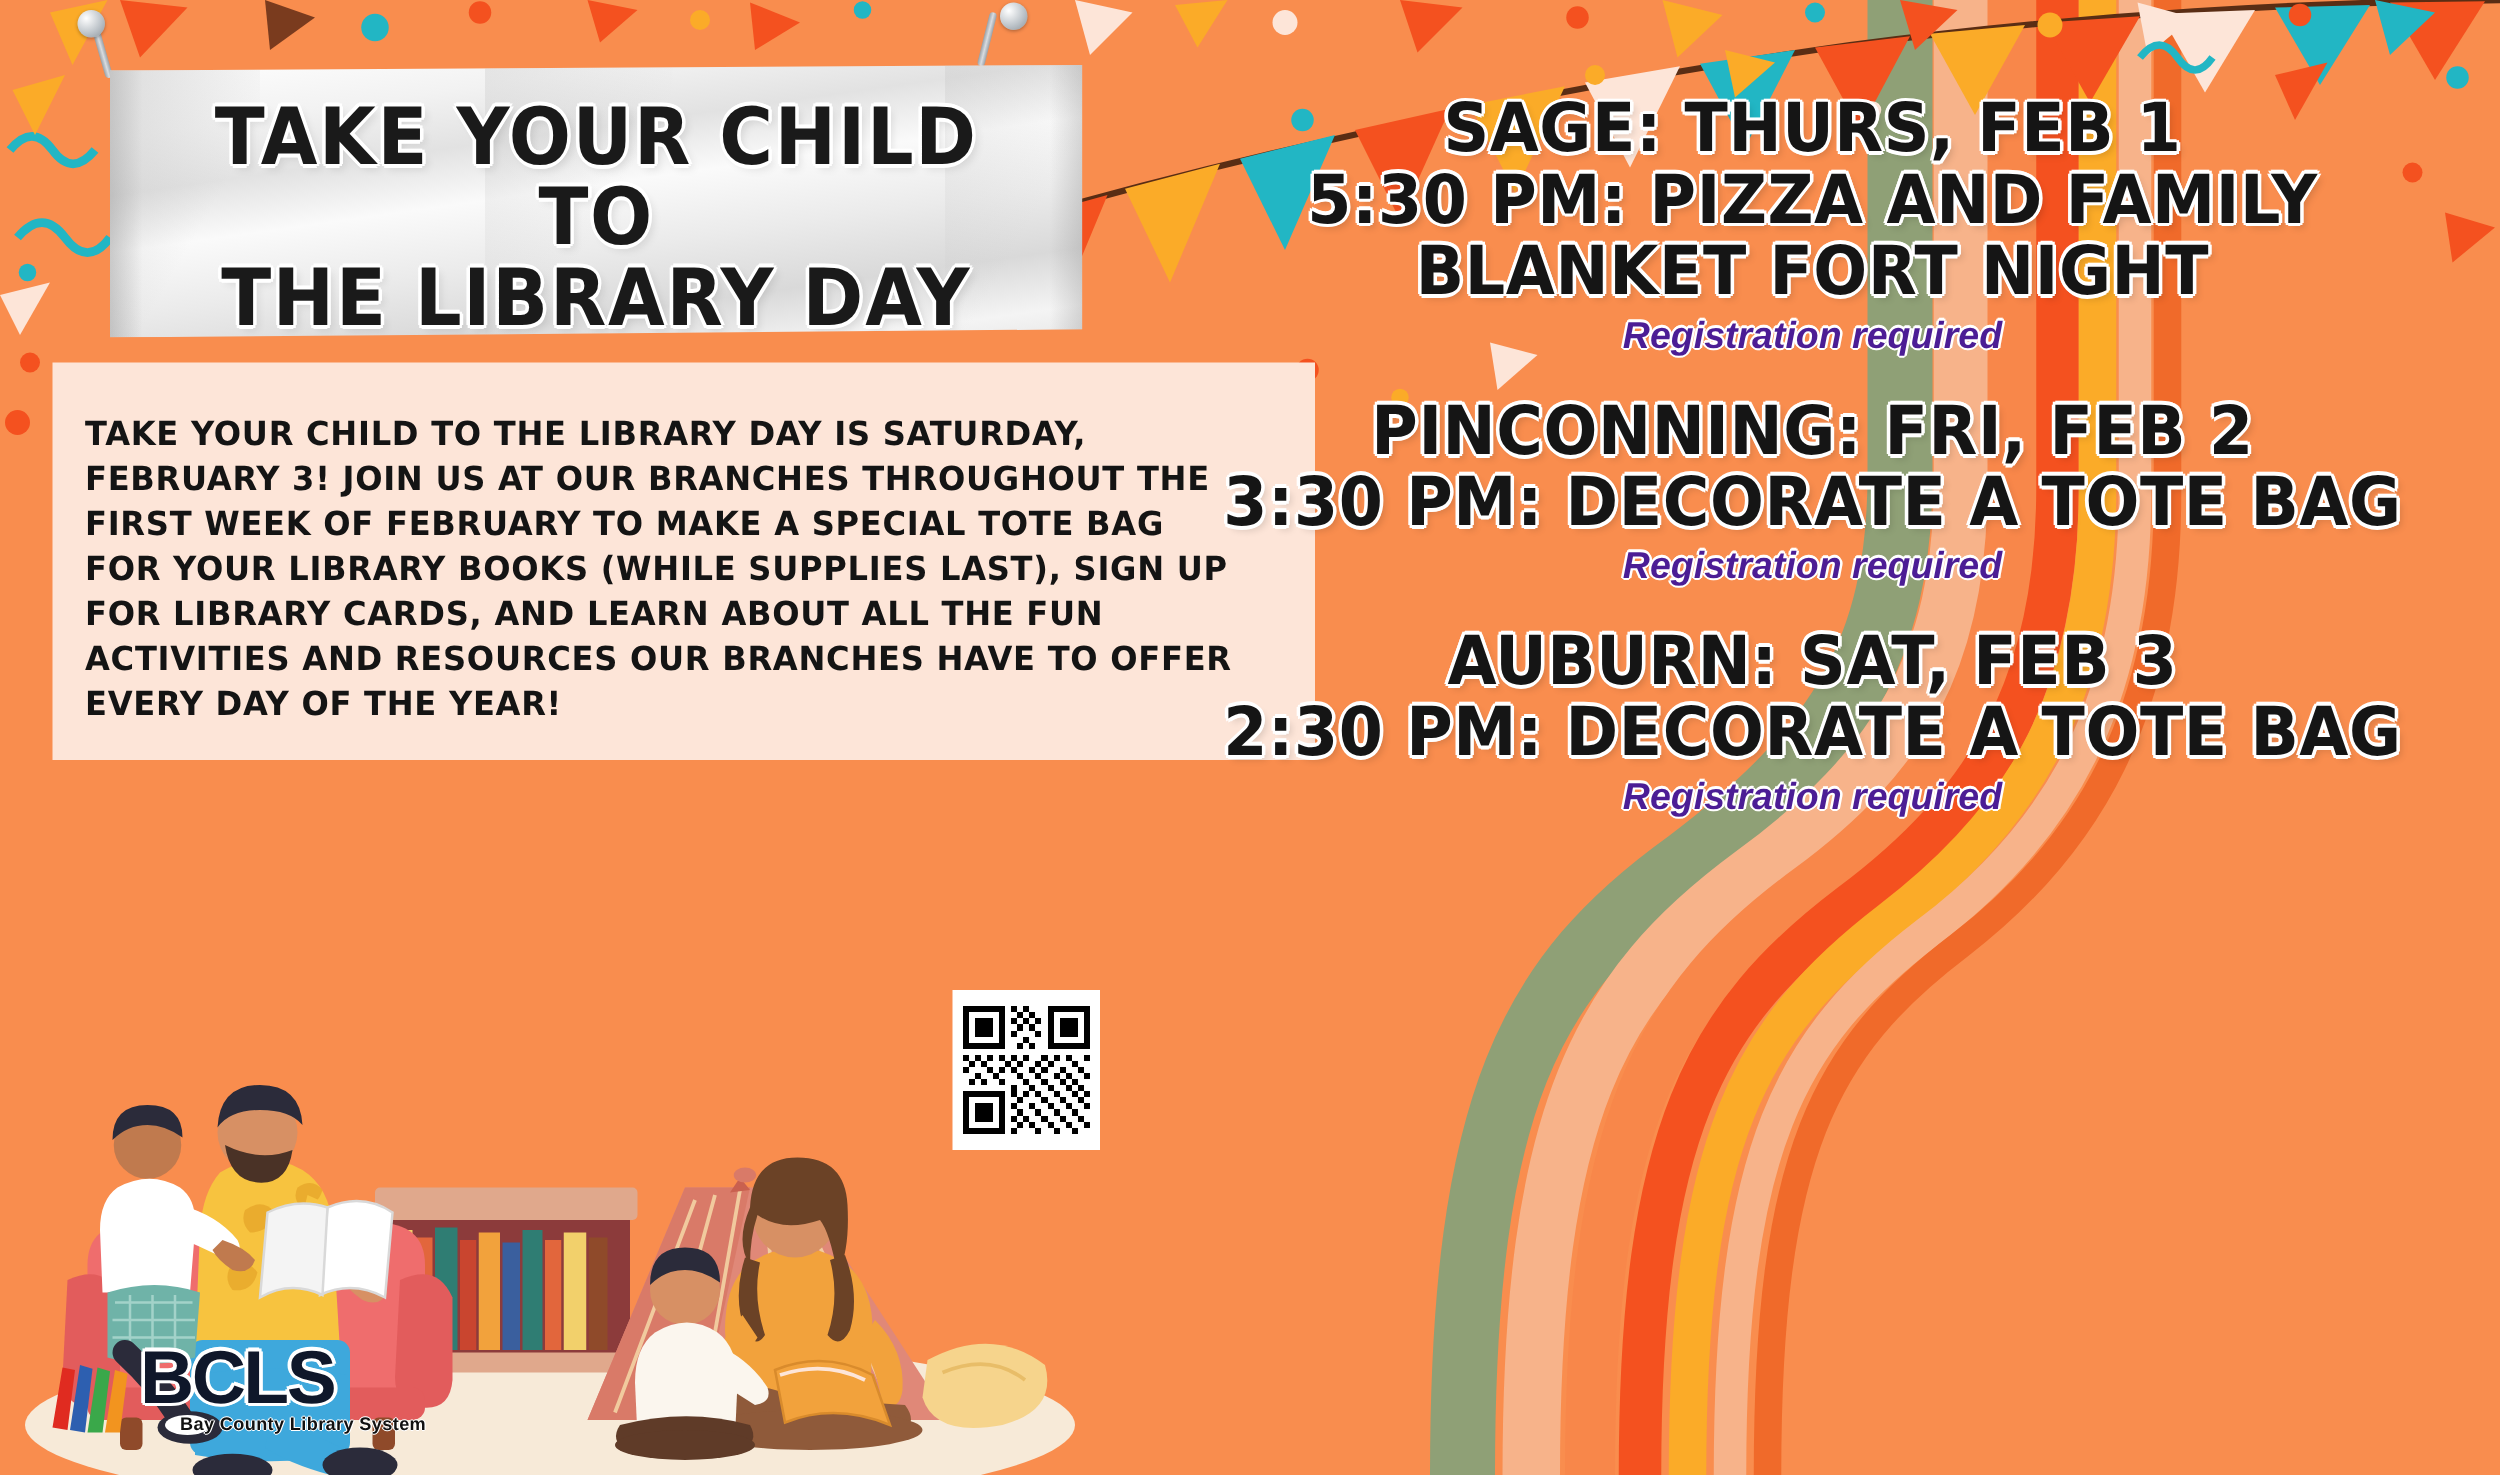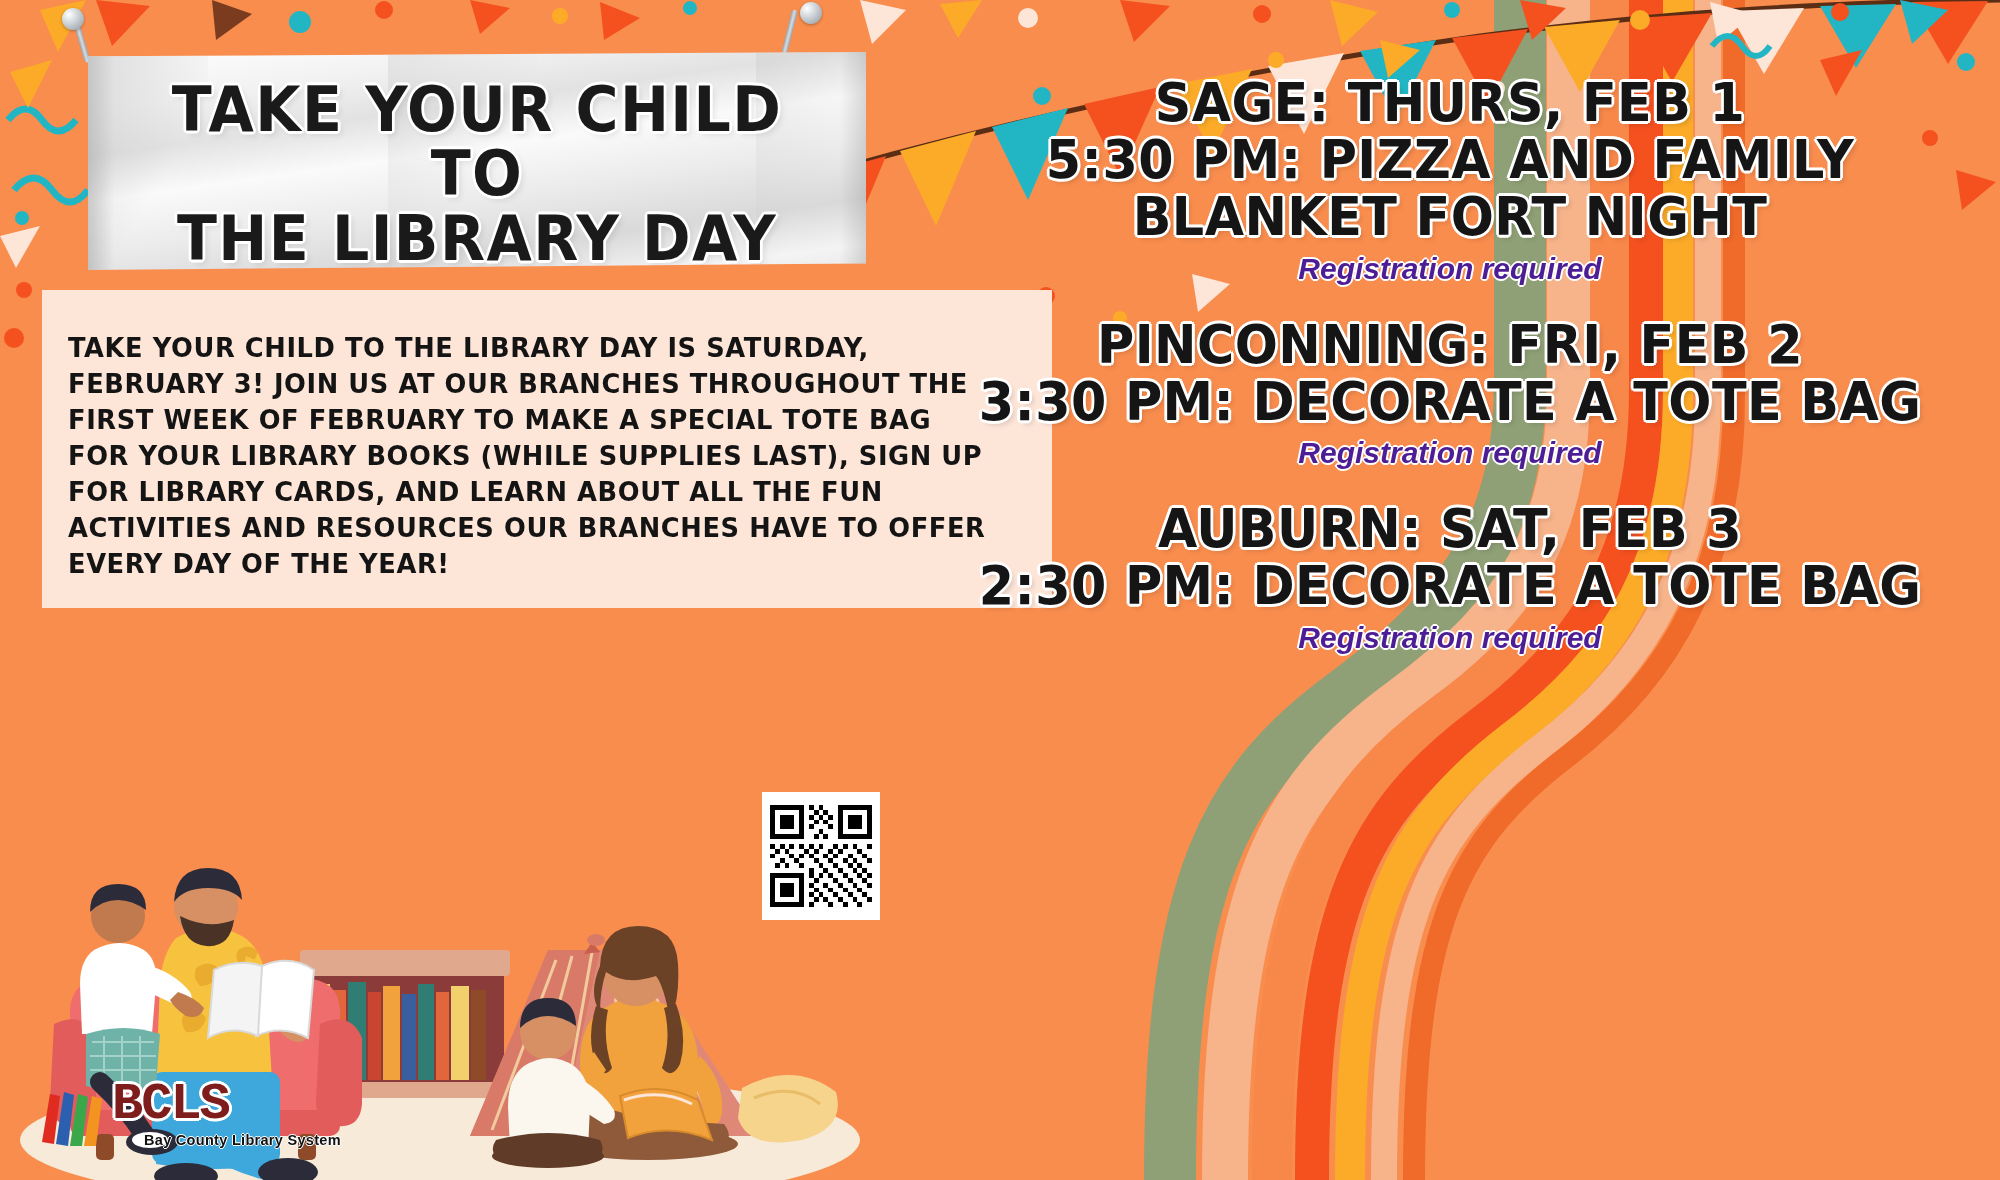--- a/index.html
+++ b/index.html
@@ -144,25 +144,25 @@
     position: absolute;
     left: 40px;
     bottom: 32px;
     display: flex;
     align-items: flex-end;
     gap: 6px;
   }
   .logo-books { display: block; }
   .logo-textwrap { position: relative; }
   .logo-word {
-    font-family: Liberation Mono, monospace;
+    font-family: Liberation Sans, sans-serif;
     font-weight: bold;
-    font-size: 52px;
+    font-size: 60px;
     letter-spacing: -2px;
-    color: #7f1d1d;
+    color: #0f172a;
     line-height: .92;
     text-shadow:
       3px 0 0 #fff, -3px 0 0 #fff, 0 3px 0 #fff, 0 -3px 0 #fff,
       2px 2px 0 #fff, -2px 2px 0 #fff, 2px -2px 0 #fff, -2px -2px 0 #fff;
   }
   .logo-sub {
     font-family: "Liberation Sans", sans-serif;
     font-weight: bold;
     font-size: 14.5px;
     letter-spacing: .3px;

